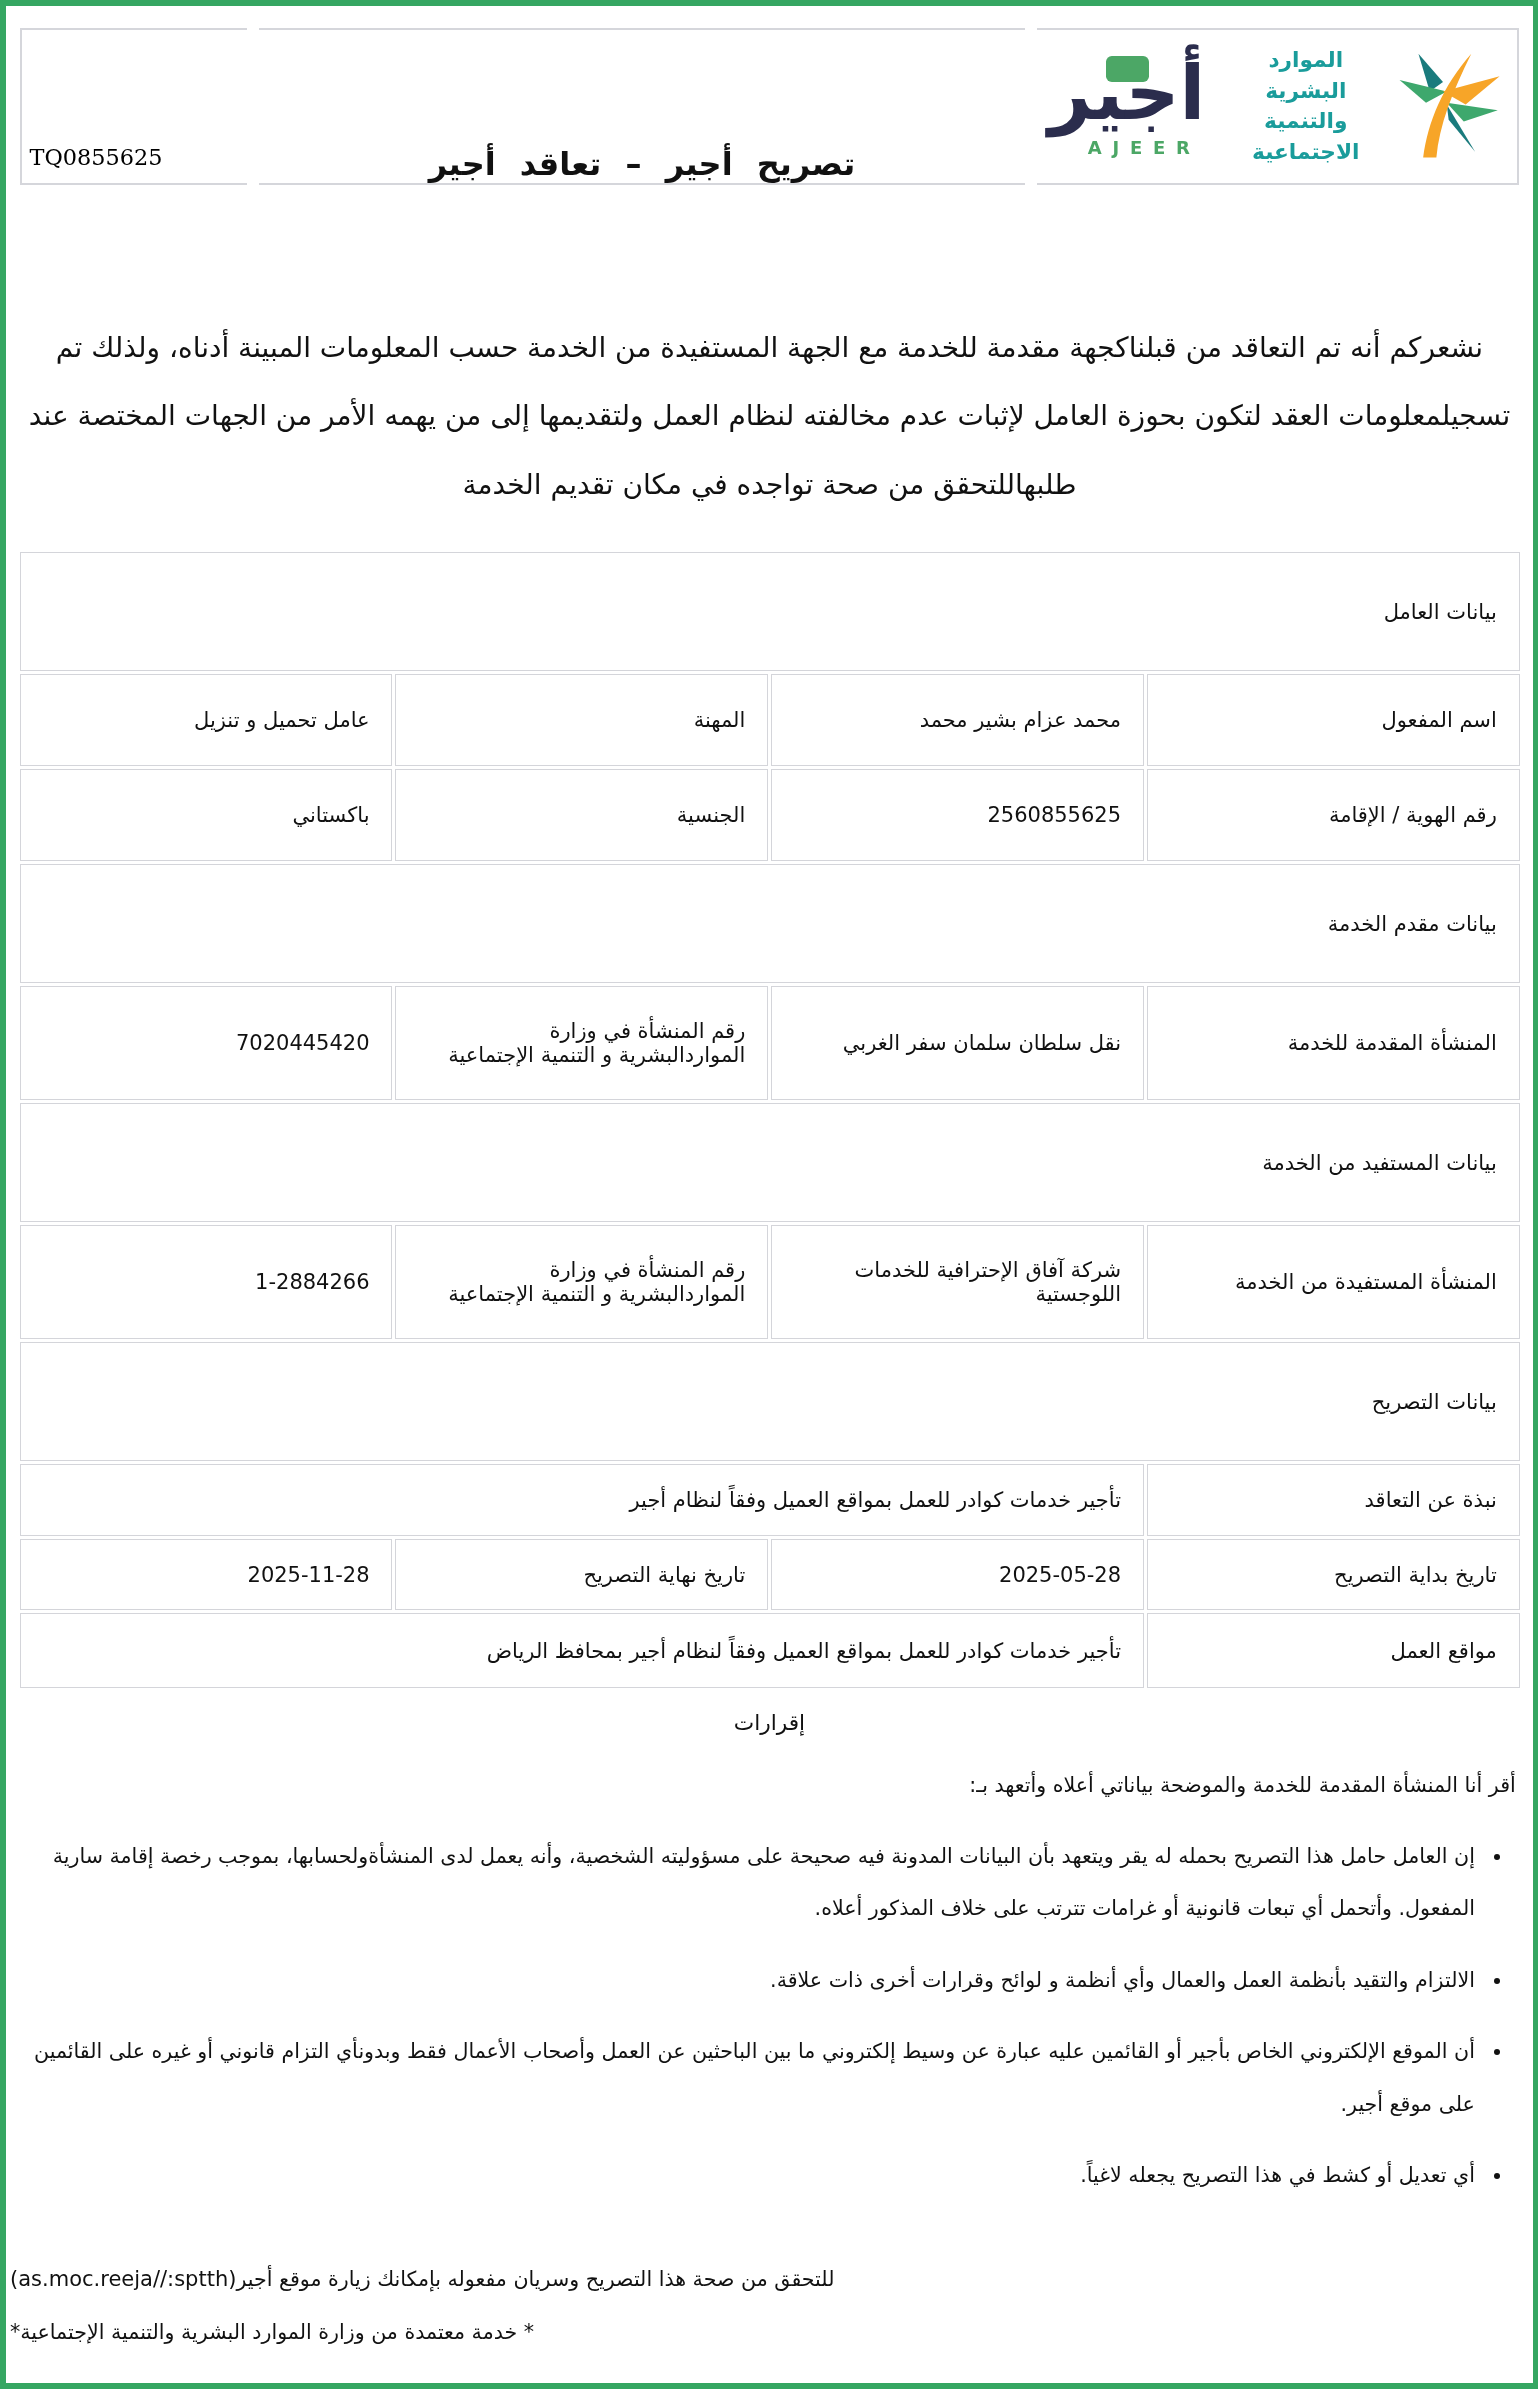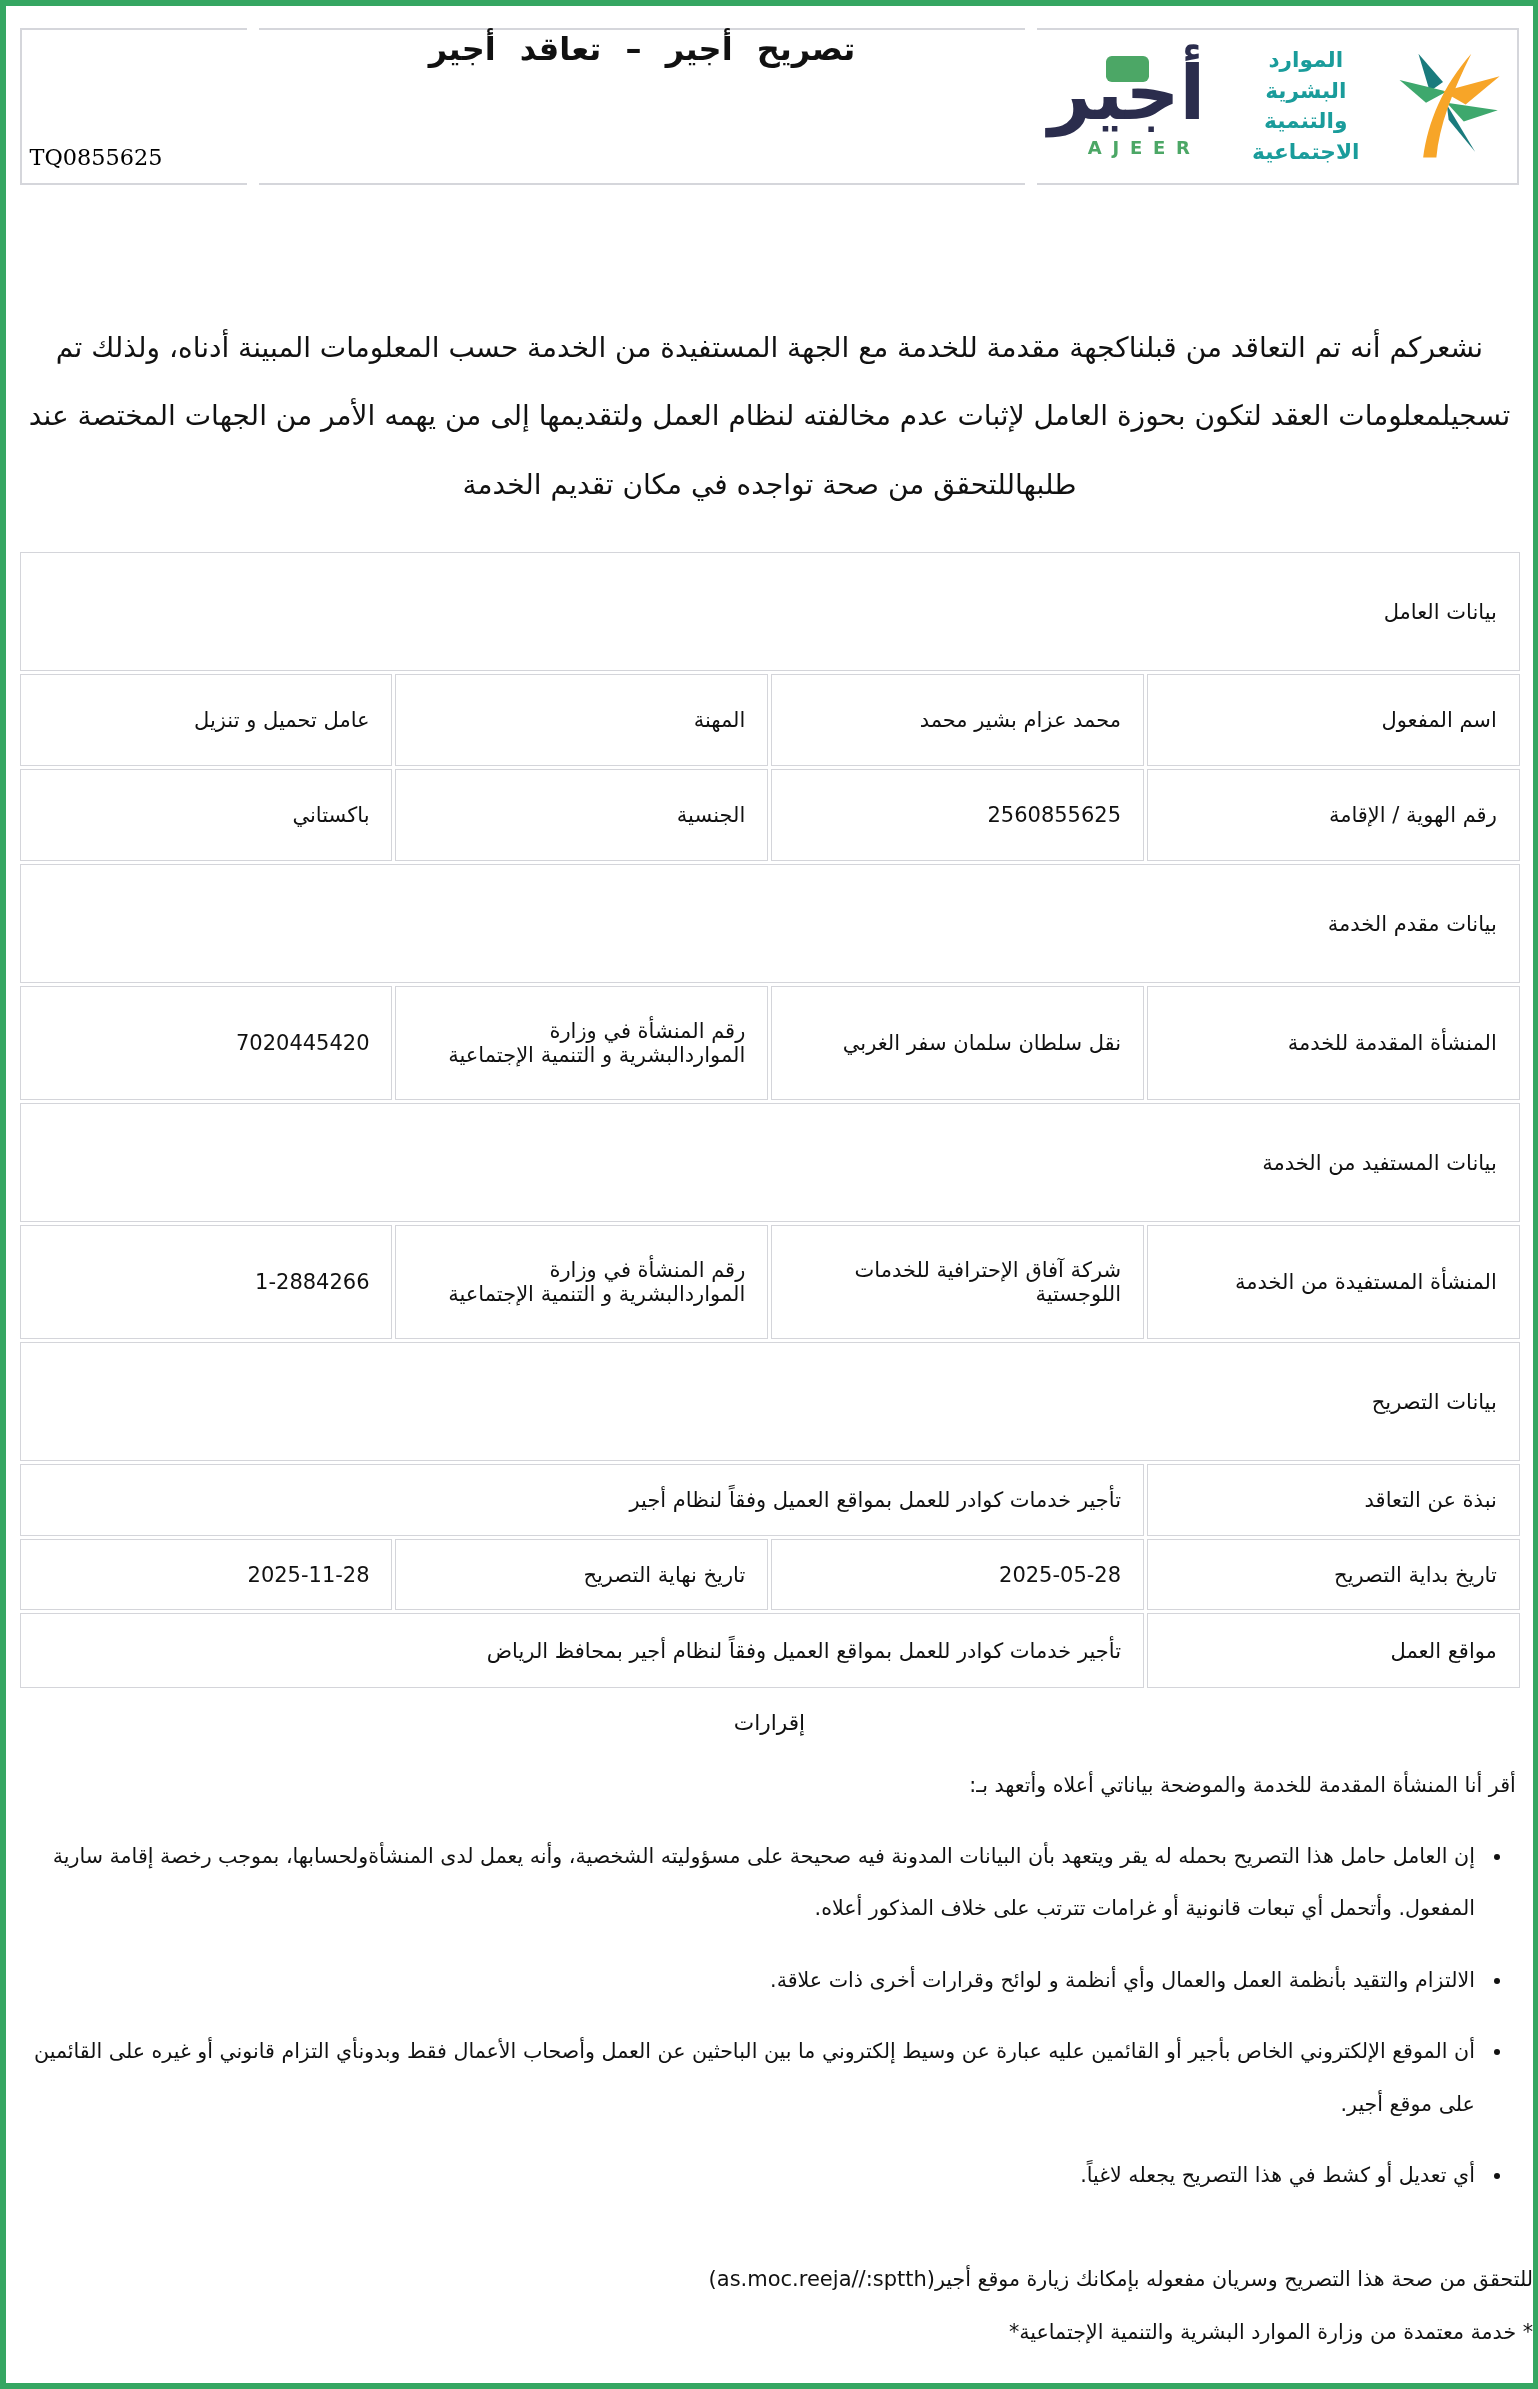--- a/index.html
+++ b/index.html
@@ -21,21 +21,21 @@
     height: 157px;
   }
   .hcell { border-top: 2.2px solid #d5d6db; border-bottom: 2.2px solid #d5d6db; background: #fff; }
   .hcell-serial {
     width: 227px;
     border-left: 2.2px solid #d5d6db;
     display: flex; align-items: flex-end;
     padding: 10px 7.2px 13px 7.2px;
   }
   .serial-text { font-family: "DejaVu Serif", serif; font-size: 22.4px; color: #000; }
-  .hcell-title { flex: 1; display: flex; align-items: flex-start; justify-content: center; }
+  .hcell-title { flex: 1; display: flex; align-items: flex-end; justify-content: center; }
   .doc-title { font-size: 32px; font-weight: bold; word-spacing: 13px; direction: rtl; }
   .hcell-logos {
     width: 482px;
     border-right: 2.2px solid #d5d6db;
     display: flex; align-items: center; justify-content: flex-start;
     padding: 7.2px 11.6px;
     gap: 24.6px;
   }
 
   
@@ -98,22 +98,22 @@
   
   .decl-title { text-align: center; font-size: 21.7px; margin-top: 19px; }
   .decl-block { direction: rtl; margin: 27.4px 17.3px 0 17.3px; font-size: 20.6px; }
   .decl-intro { text-align: right; line-height: 2.2; }
   ul.decl-list { list-style: disc; padding-right: 35px; margin-top: 21.7px; }
   ul.decl-list li { text-align: right; line-height: 2.55; margin-bottom: 19px; padding-right: 5.8px; }
 
   
   .footer {
     position: absolute;
-    left: 16px; right: 0; bottom: 35px;
-    text-align: right;
+    left: 4px; right: 0; bottom: 35px;
+    text-align: left;
     direction: rtl;
     font-size: 20.6px;
     line-height: 1.5;
   }
   .footer .line1 { margin-bottom: 21.7px; }
   .footer .url { direction: ltr; unicode-bidi: isolate; font-size: 21px; }
 </style>
 </head>
 <body>
 

